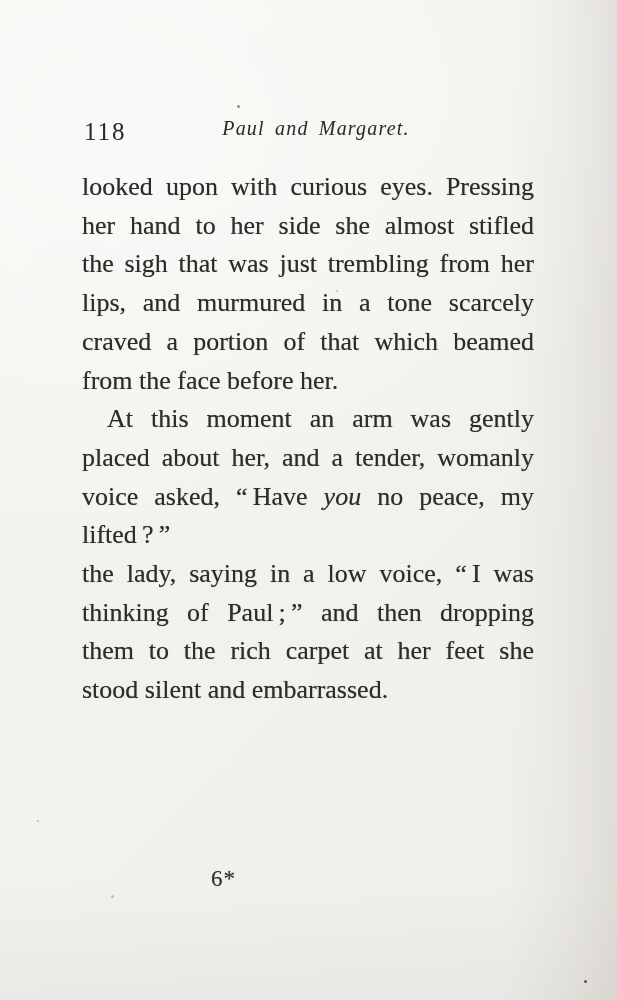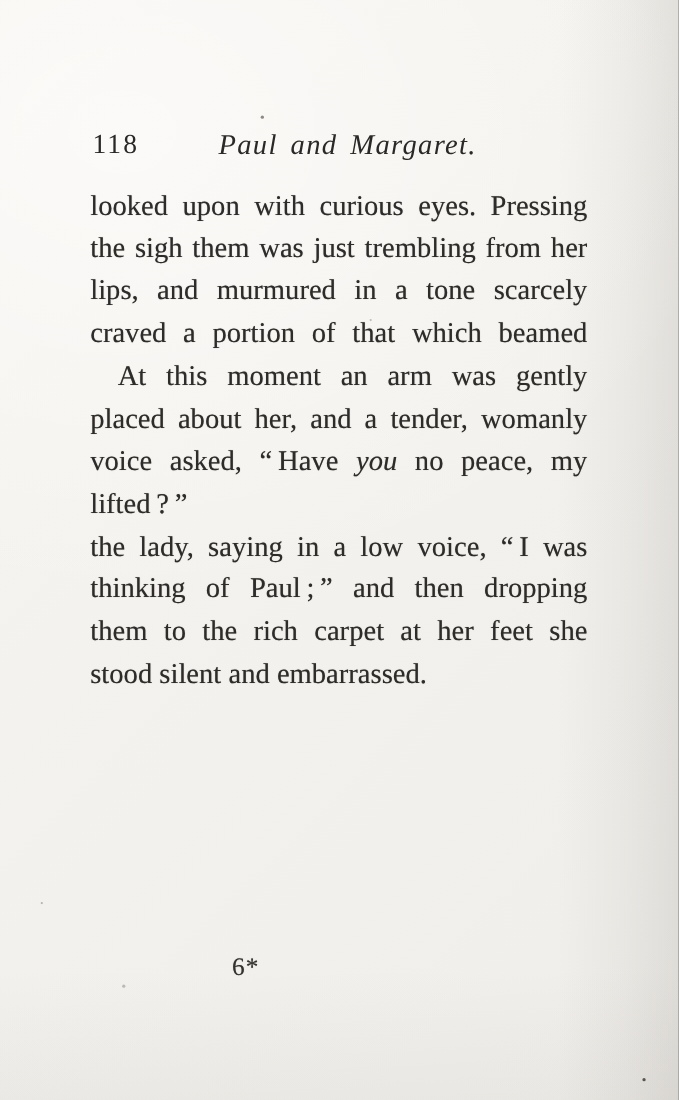--- a/index.html
+++ b/index.html
@@ -36,21 +36,21 @@
     letter-spacing: 2px;
     color: #2b2927;
   }
   .running-title {
     position: absolute;
     left: 0;
     right: 0;
     text-align: center;
     transform: translateX(8px);
     font-style: italic;
-    font-size: 26px;
+    font-size: 20px;
     letter-spacing: 1.2px;
     word-spacing: 4px;
     color: #2b2927;
   }
   .body-text {
     position: absolute;
     top: 168px;
     left: 82px;
     width: 452px;
     font-size: 26px;
@@ -93,23 +93,25 @@
 <div class="page">
 
   <div class="page-header">
     <span class="page-number">118</span>
     <span class="running-title">Paul and Margaret.</span>
   </div>
 
   <div class="body-text">
       <div class="paragraph">
         <div class="line j">looked upon with curious eyes. Pressing</div>
-        <div class="line j">the sigh them was just trembling from her</div>
+        <div class="line j">her hand to her side she almost stifled</div>
+        <div class="line j">the sigh that was just trembling from her</div>
         <div class="line j">lips, and murmured in a tone scarcely</div>
         <div class="line j">craved a portion of that which beamed</div>
+        <div class="line">from the face before her.</div>
       </div>
       <div class="paragraph">
         <div class="line j indent">At this moment an arm was gently</div>
         <div class="line j">placed about her, and a tender, womanly</div>
         <div class="line j">voice asked, “ Have <span class="italic">you</span> no peace, my</div>
         <div class="line">lifted ? ”</div>
       </div>
       <div class="paragraph">
         <div class="line j">the lady, saying in a low voice, “ I was</div>
         <div class="line j">thinking of Paul ; ” and then dropping</div>

